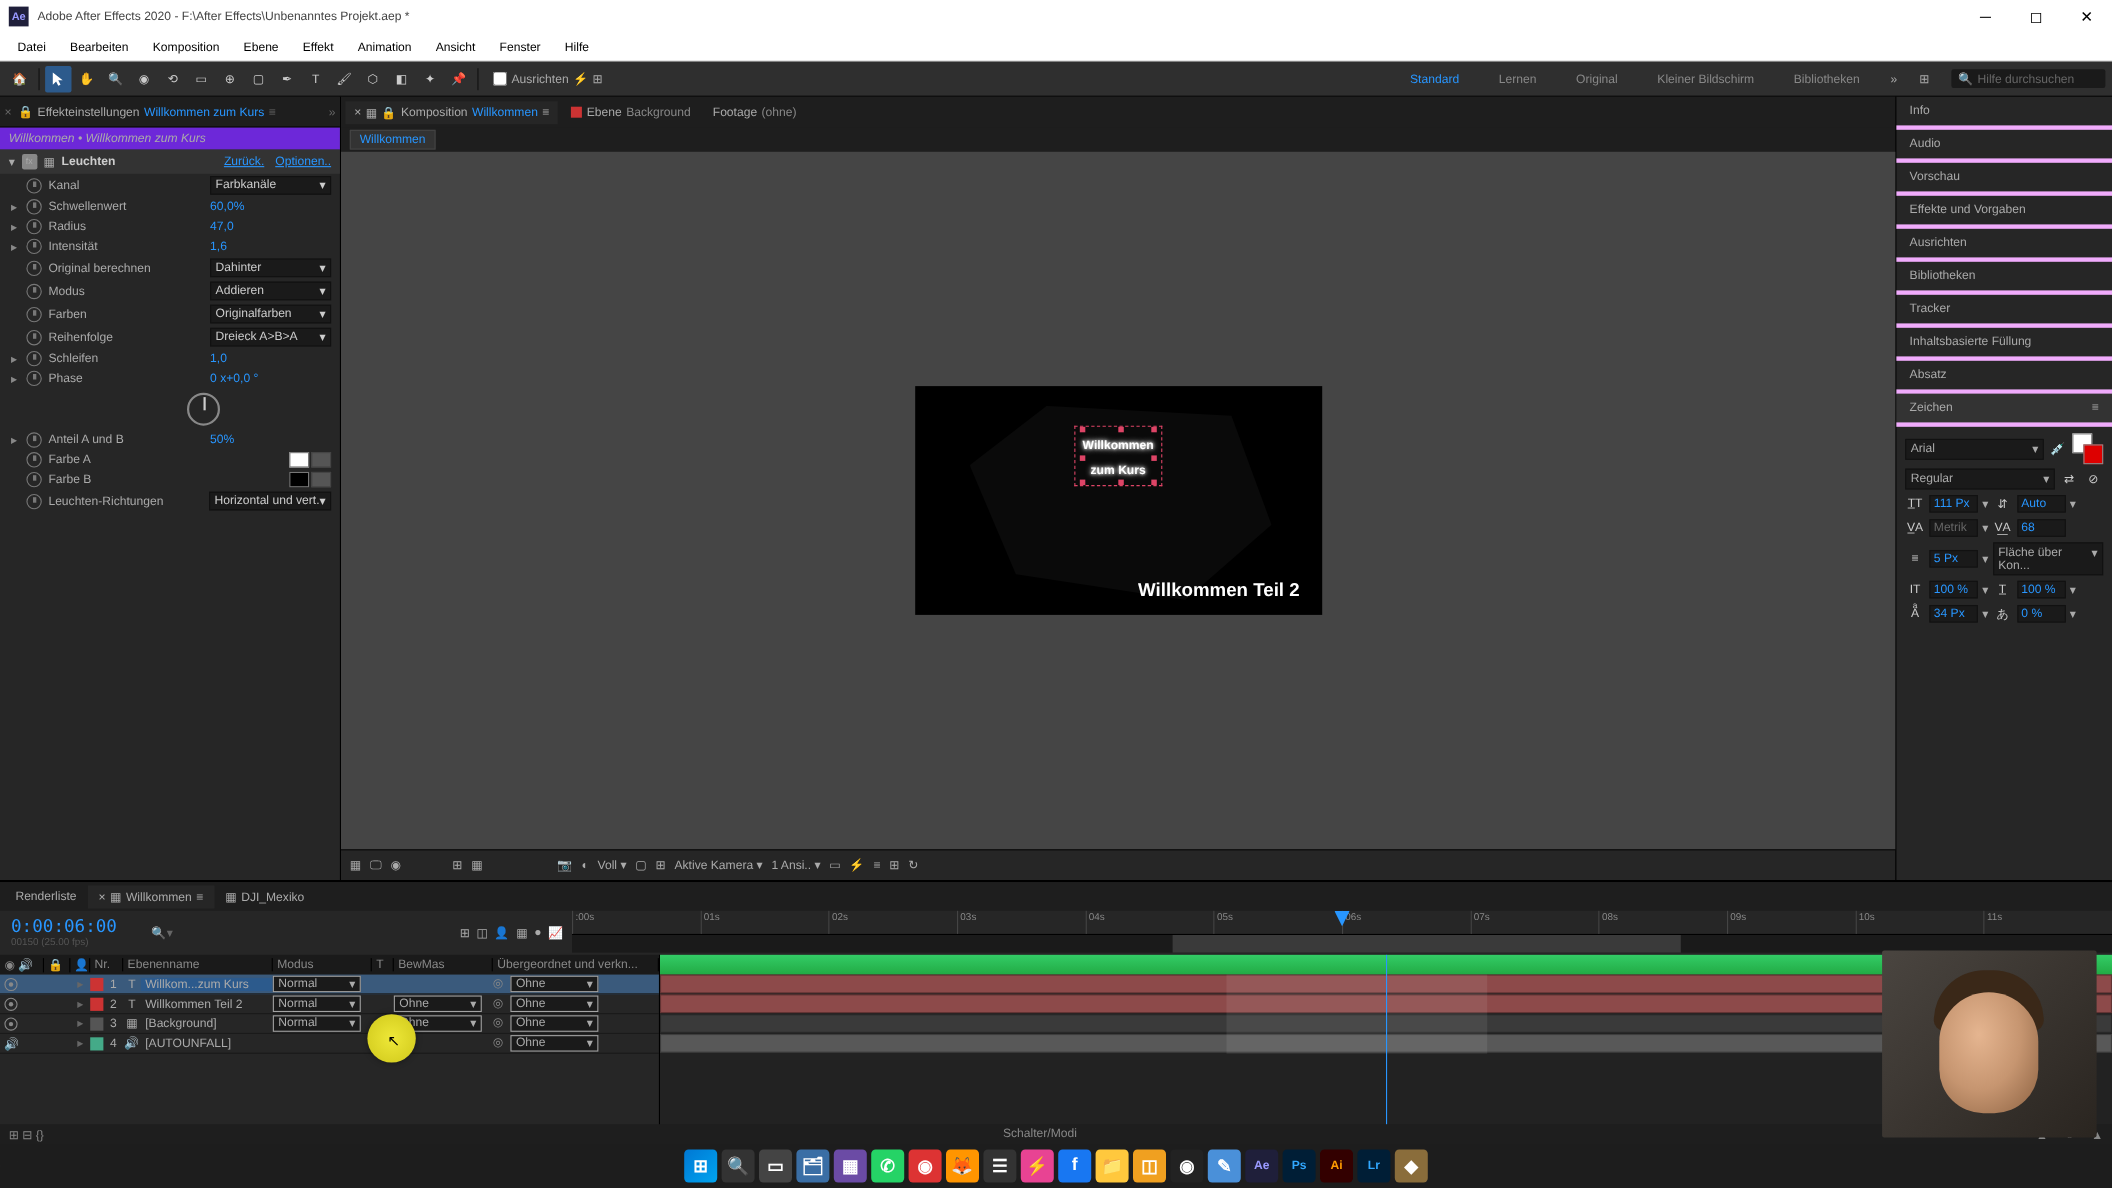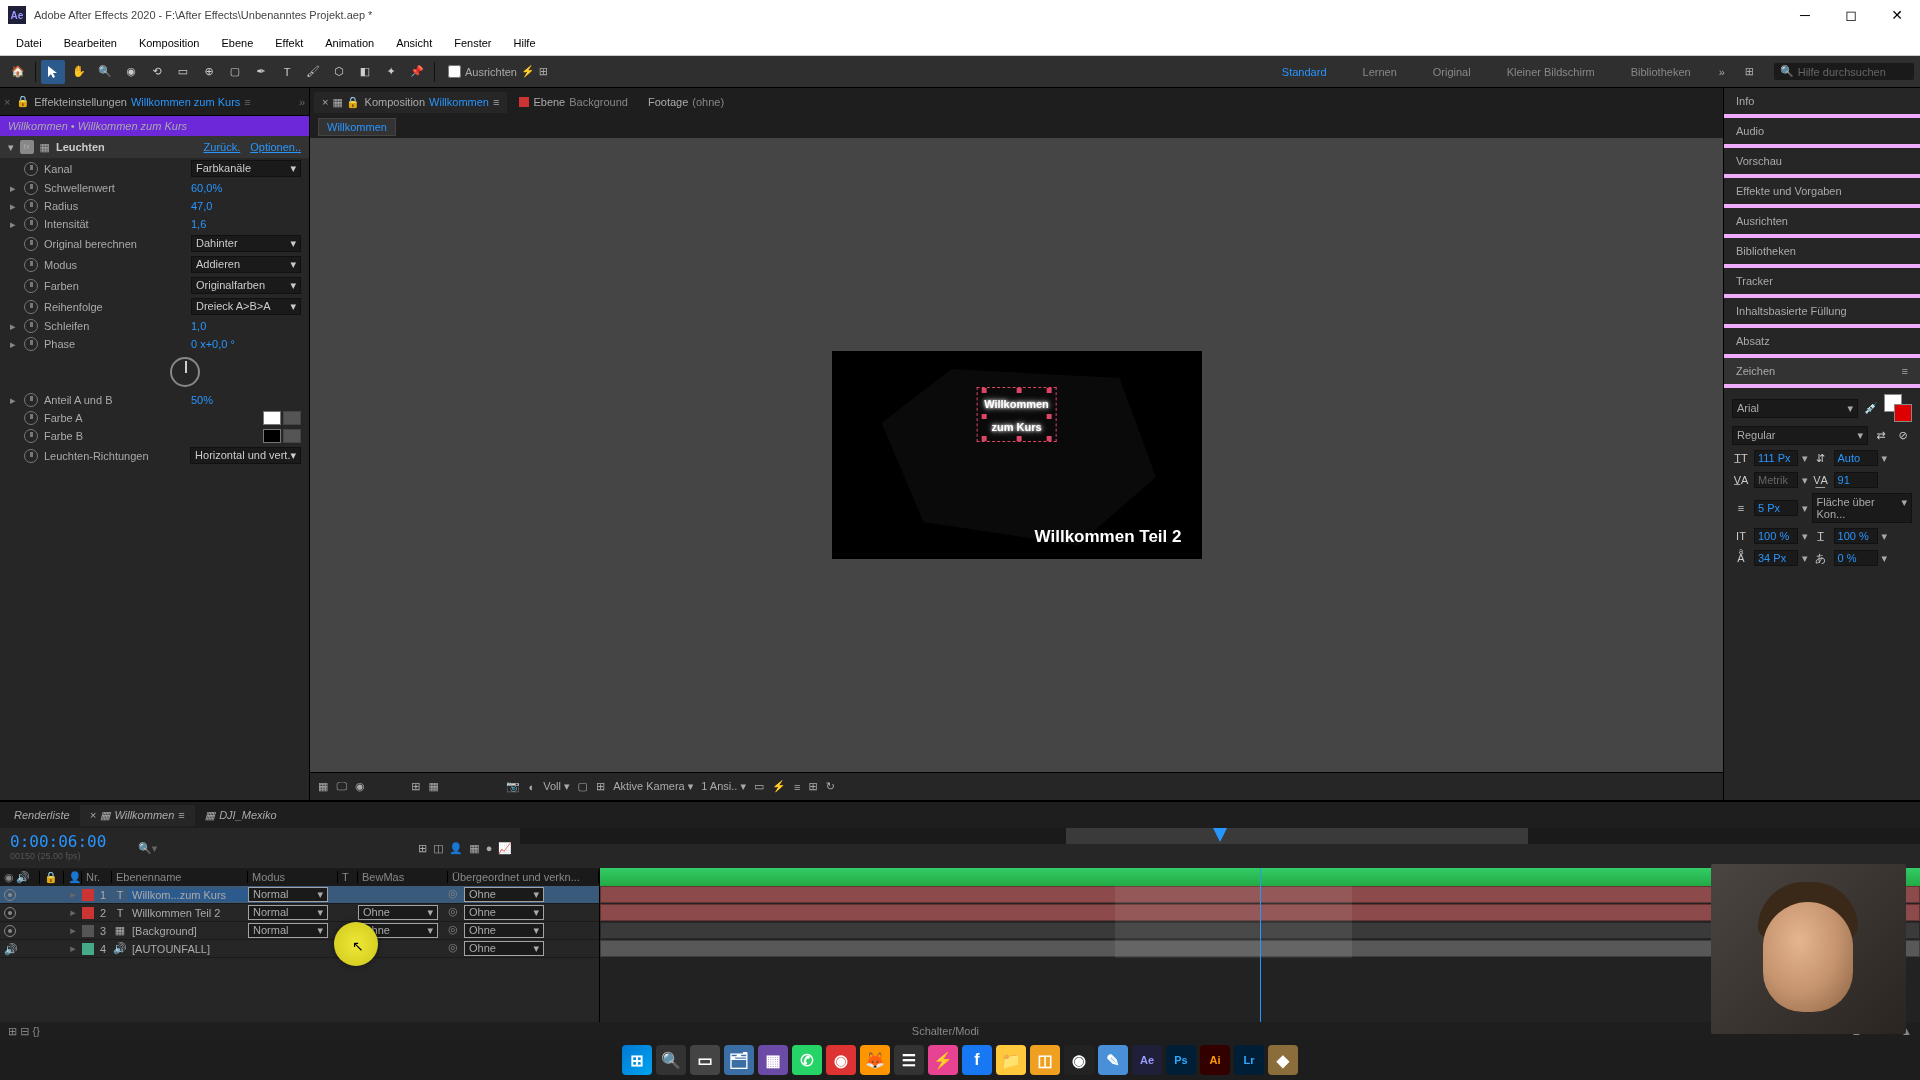--- a/index.html
+++ b/index.html
@@ -83,21 +83,21 @@
 .char-icon { width: 18px; height: 18px; display: flex; align-items: center; justify-content: center; color: #ccc; }
 .fill-stroke { width: 28px; height: 28px; position: relative; }
 .fill-stroke .fill { position:absolute; width:18px; height:18px; background:#fff; border:1px solid #888; top:0; left:0;}
 .fill-stroke .stroke { position:absolute; width:18px; height:18px; background:#d00; border:1px solid #888; bottom:0; right:0;}
 .char-input { background: #1a1a1a; color: #2896ff; padding: 1px 3px; width: 44px; border:1px solid #111; }
 .char-input.grey { color: #666; }
 
 
 .timeline-area { height: 240px; background: #262626; border-top: 2px solid #000; display: flex; flex-direction: column; }
 .tl-tabs { height: 26px; display: flex; align-items: center; background: #1e1e1e; padding: 0 4px; }
-.tl-tab { padding: 4px 10px; display: flex; align-items: flex-start; gap: 4px; font-style: italic; }
+.tl-tab { padding: 4px 10px; display: flex; align-items: flex-end; gap: 4px; }
 .tl-tab.active { background: #262626; }
 .tl-header { display: flex; height: 40px; }
 .tl-timecode { width: 130px; padding: 4px 10px; }
 .tl-timecode .tc { color: #2896ff; font-size: 16px; font-family: monospace; }
 .tl-timecode .fps { color: #555; font-size: 9px; }
 .tl-search { flex: 0 0 280px; display: flex; align-items: center; padding: 0 8px; }
 .tl-search-icon { color: #666; }
 .tl-tools { display: flex; align-items: center; gap: 6px; padding: 0 8px; }
 .tl-ruler-wrap { flex: 1; position: relative; }
 .tl-ruler { height: 22px; background: #262626; display: flex; position: relative; border-bottom: 1px solid #000;}
@@ -453,21 +453,21 @@
           <span>▾</span>
         <span class="char-icon">⇵</span>
         <span class="char-input">Auto</span>
           <span>▾</span>
       </div>
       <div class="char-row">
         <span class="char-icon">V̲A</span>
         <span class="char-input grey">Metrik</span>
           <span>▾</span>
         <span class="char-icon">V͟A</span>
-        <span class="char-input">91</span>
+        <span class="char-input">68</span>
       </div>
       <div class="char-row">
         <span class="char-icon">≡</span>
         <span class="char-input">5 Px</span>
           <span>▾</span>
         <div class="char-dd" style="flex:1">
             <span>Fläche über Kon...</span>
             <span>▾</span>
           </div>
       </div>
@@ -517,20 +517,34 @@
     </div>
     <div class="tl-tools">
       <span>⊞</span>
       <span>◫</span>
       <span>👤</span>
       <span>▦</span>
       <span>●</span>
       <span>📈</span>
     </div>
     <div class="tl-ruler-wrap">
+      <div class="tl-ruler" id="ruler">
+          <div class="tick" style="left: 0%;">:00s</div>
+          <div class="tick" style="left: 8.33333%;">01s</div>
+          <div class="tick" style="left: 16.6667%;">02s</div>
+          <div class="tick" style="left: 25%;">03s</div>
+          <div class="tick" style="left: 33.3333%;">04s</div>
+          <div class="tick" style="left: 41.6667%;">05s</div>
+          <div class="tick" style="left: 50%;">06s</div>
+          <div class="tick" style="left: 58.3333%;">07s</div>
+          <div class="tick" style="left: 66.6667%;">08s</div>
+          <div class="tick" style="left: 75%;">09s</div>
+          <div class="tick" style="left: 83.3333%;">10s</div>
+          <div class="tick" style="left: 91.6667%;">11s</div>
+        </div>
       <div class="tl-workarea-bar">
           <div class="wa" style="left:39%;right:28%"></div>
         </div>
       <div class="tl-playhead" style="left:50%"></div>
     </div>
   </div>
   <div class="tl-body">
     <div class="tl-left">
       <div class="tl-col-header">
         <div style="width:40px">◉ 🔊</div>

